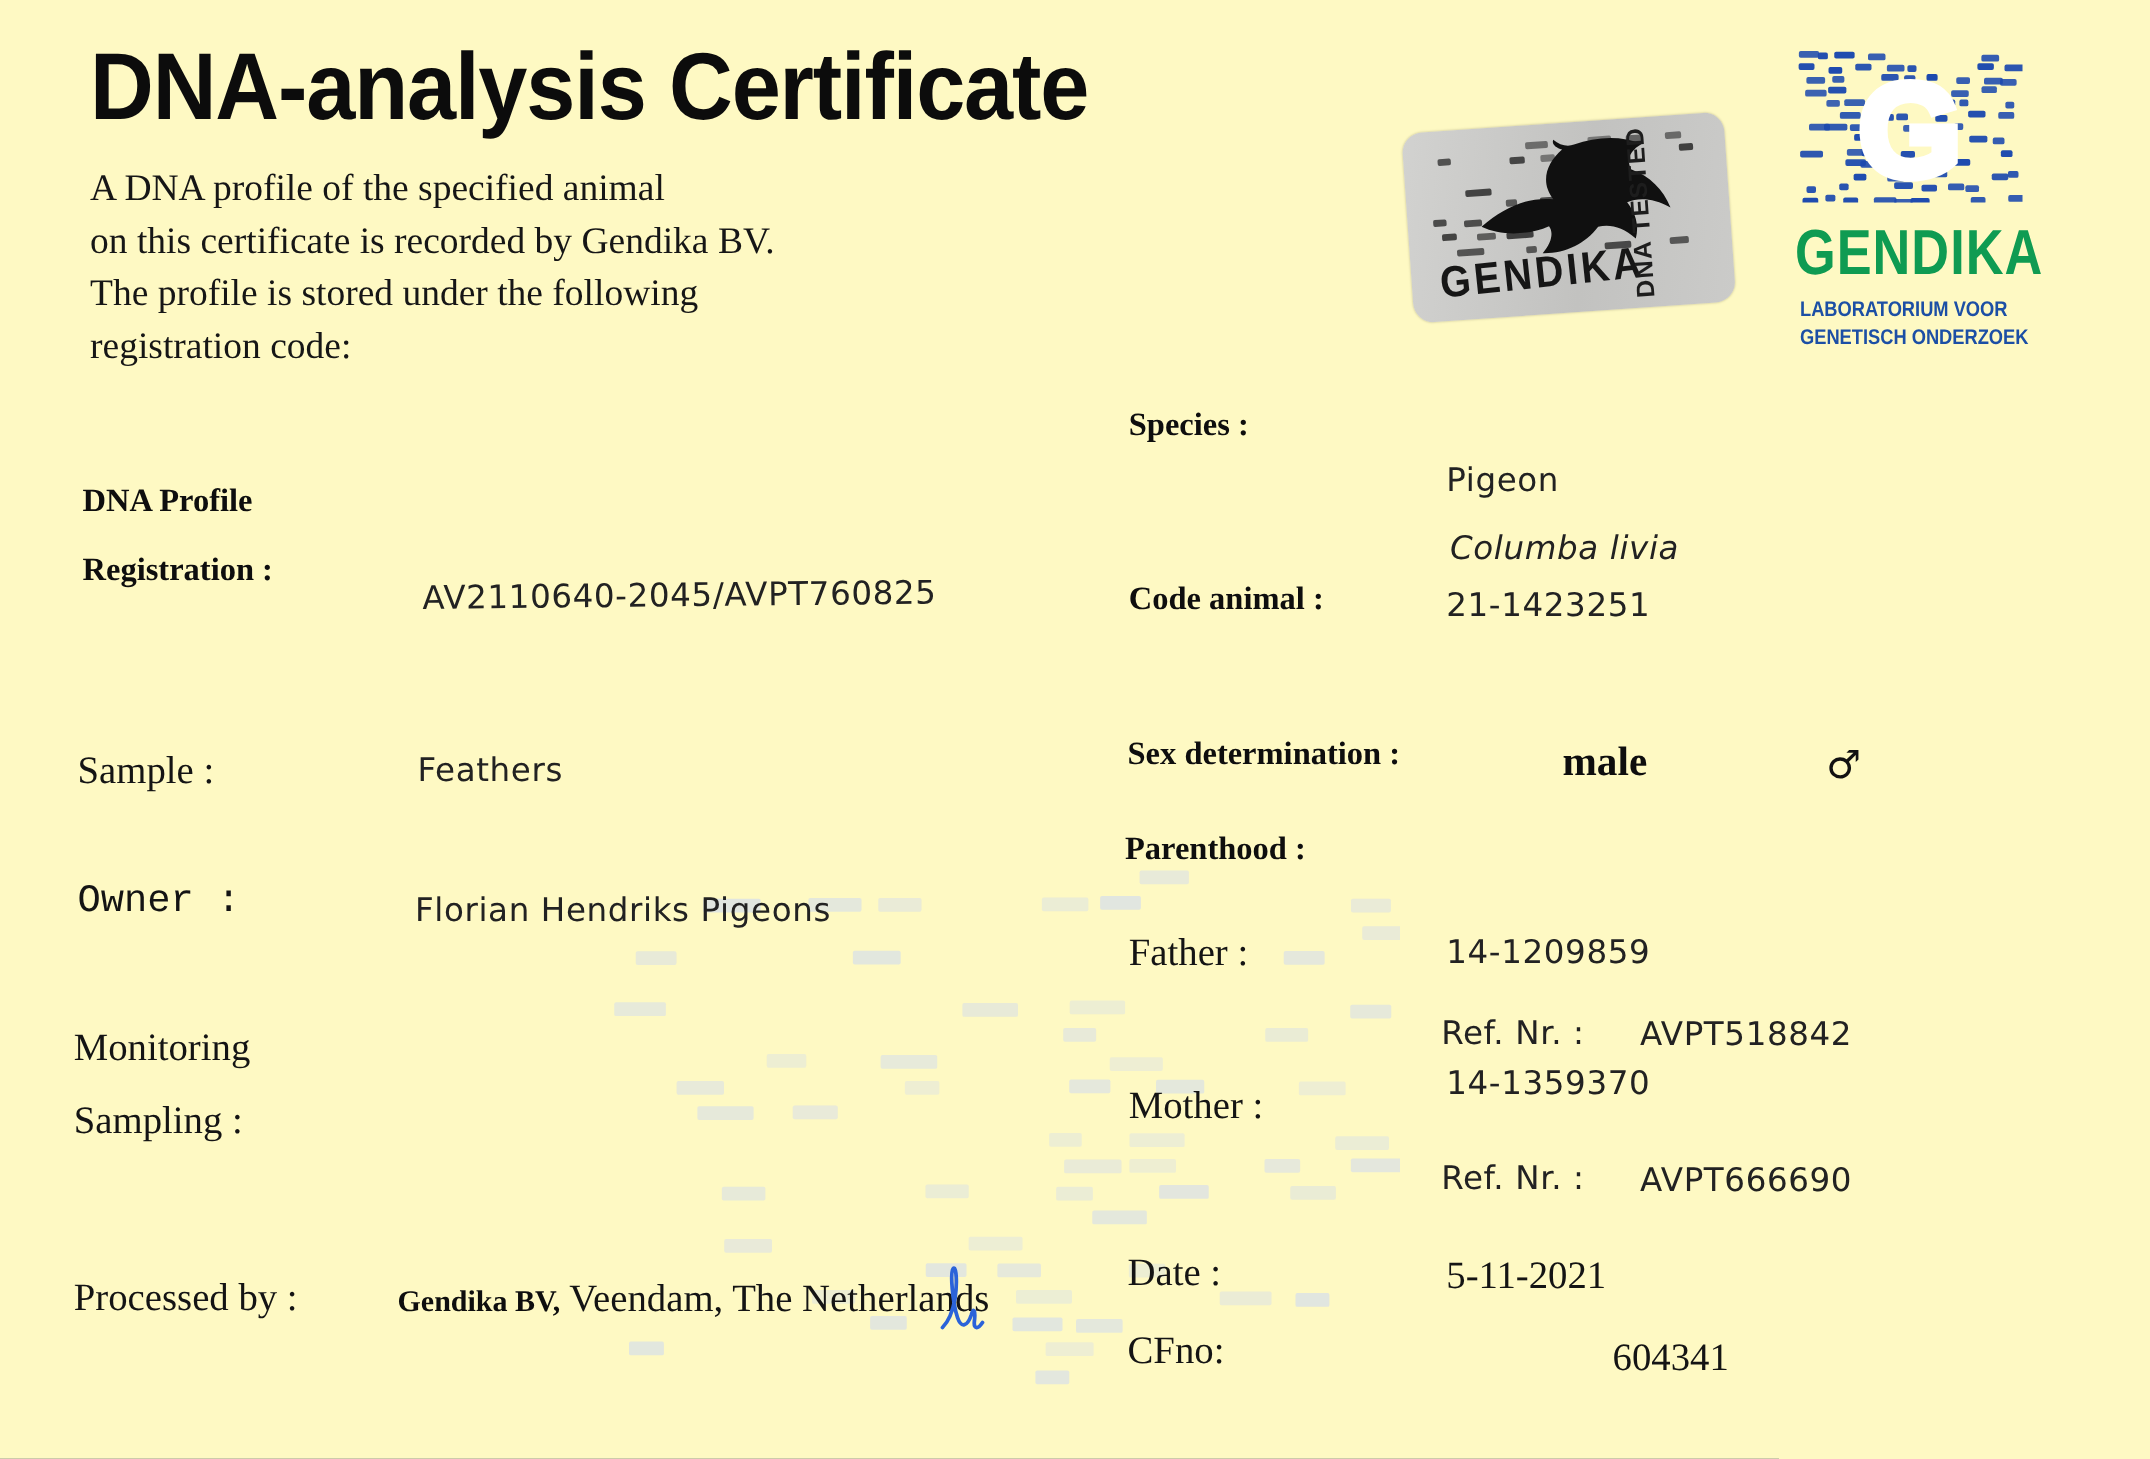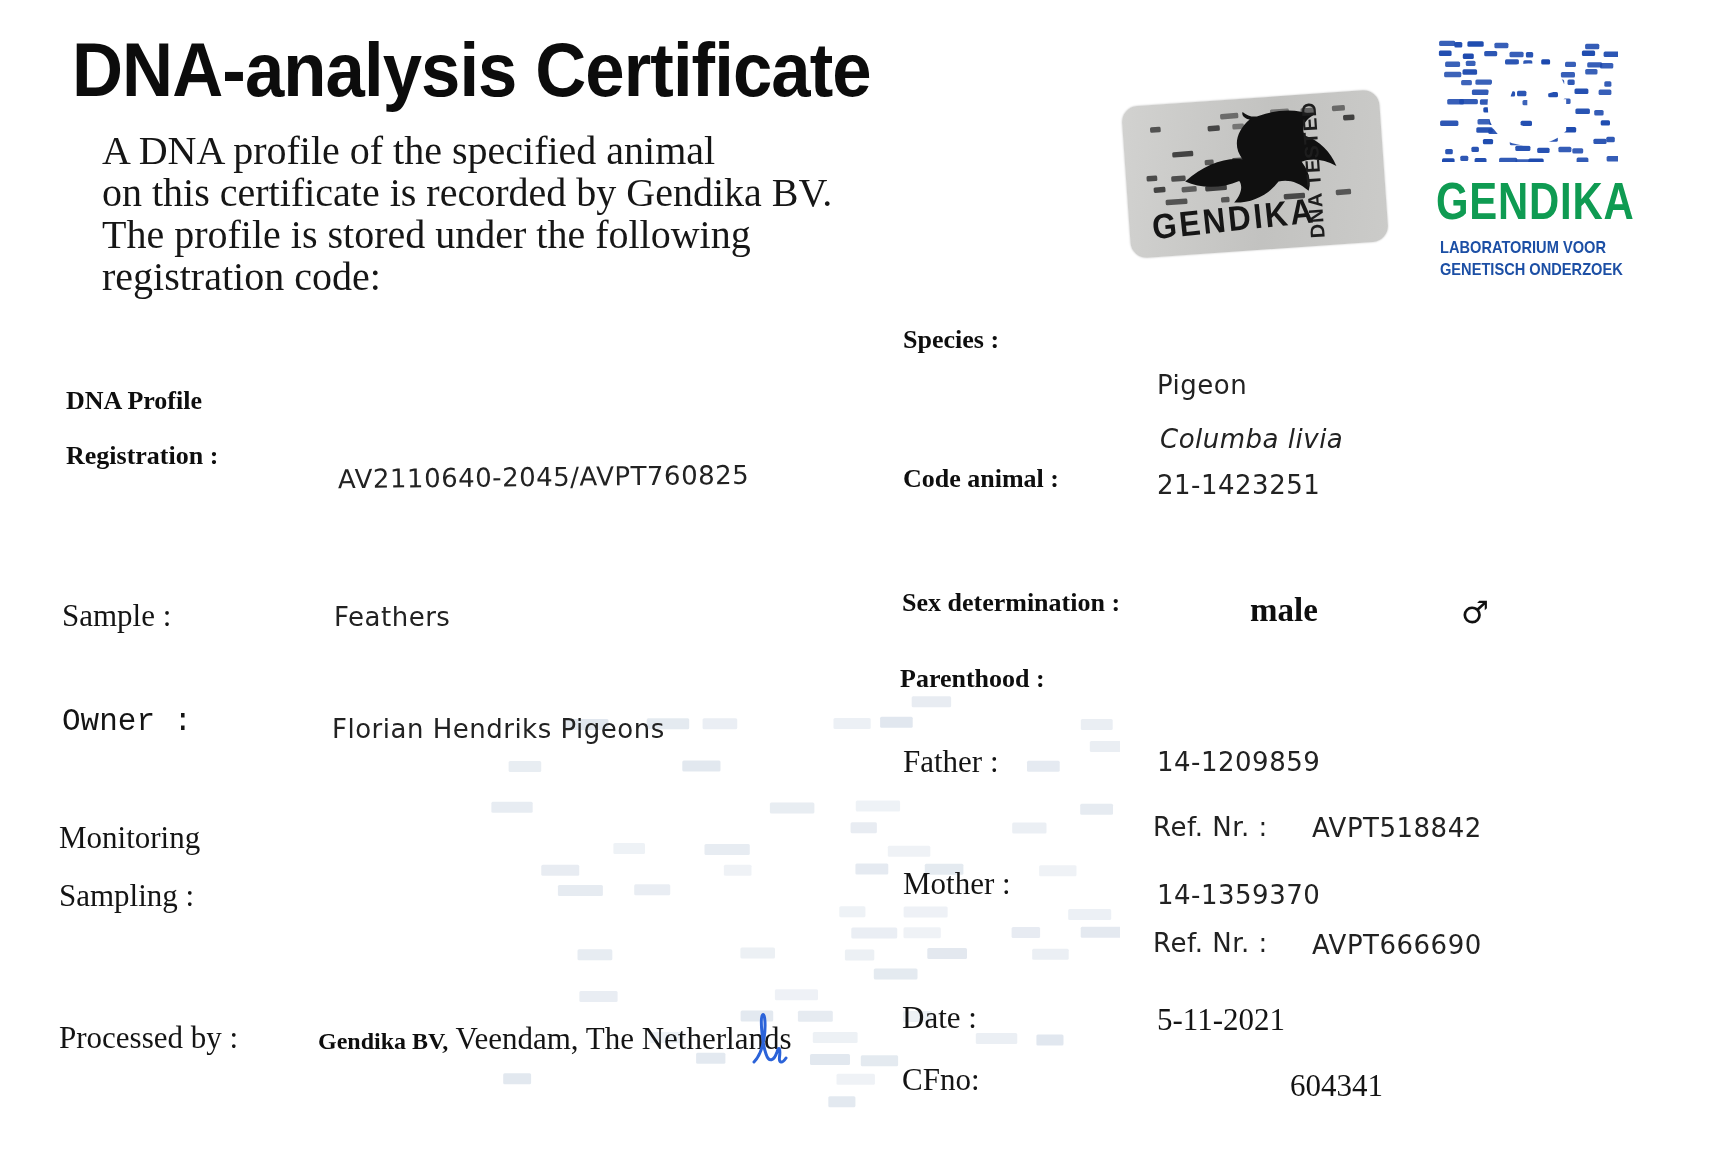--- a/index.html
+++ b/index.html
@@ -1,22 +1,22 @@
 <!DOCTYPE html>
 <html><head>
 <meta charset="utf-8">
 <title>DNA-analysis Certificate</title>
 <style>
   html,body{margin:0;padding:0;background:#888;}
-  #page{position:relative;width:1720px;height:1167px;background:#ffffff;overflow:hidden;
+  #page{position:relative;width:1720px;height:1167px;background:#fef9c3;overflow:hidden;
         font-family:"Liberation Serif",serif;color:#111;}
   .abs{position:absolute;white-space:nowrap;}
   #title{left:72px;top:26px;font-family:"Liberation Sans",sans-serif;font-weight:bold;
          font-size:76px;color:#0c0c0c;transform:scaleX(0.93);transform-origin:0 0;letter-spacing:-1px;}
-  .intro{left:72px;top:130px;font-size:40px;line-height:42px;color:#161616;white-space:nowrap;margin-left:30px;}
+  .intro{left:72px;top:130px;font-size:30px;line-height:42px;color:#161616;white-space:nowrap;}
   .lbl{font-size:31px;color:#141414;}
   .lblb{font-size:26px;font-weight:bold;color:#0e0e0e;}
   .hand{font-family:"DejaVu Sans",sans-serif;font-size:26px;color:#222;letter-spacing:0.5px;}
   .serifval{font-size:31px;color:#141414;}
   .latin{font-style:italic;}
   #watermark{position:absolute;left:480px;top:695px;z-index:0;}
   .txt{z-index:2;}
   
   #logo-gfield{position:absolute;left:1438px;top:40px;z-index:2;}
   #logo-brand{left:1436px;top:172px;font-family:"Liberation Sans",sans-serif;font-weight:bold;
@@ -260,21 +260,21 @@
 
   <div class="abs lblb txt" style="left:900px;top:664px;">Parenthood :</div>
 
   <div class="abs lbl txt" style="left:903px;top:744px;">Father :</div>
   <div class="abs hand txt" style="left:1157px;top:747px;">14-1209859</div>
 
   <div class="abs hand txt" style="left:1153px;top:812px;">Ref. Nr. :</div>
   <div class="abs hand txt" style="left:1312px;top:813px;">AVPT518842</div>
 
   <div class="abs lbl txt" style="left:903px;top:866px;">Mother :</div>
-  <div class="abs hand txt" style="left:1157px;top:880px;">14-1359370</div>
+  <div class="abs hand txt" style="left:1157px;top:852px;">14-1359370</div>
 
   <div class="abs hand txt" style="left:1153px;top:928px;">Ref. Nr. :</div>
   <div class="abs hand txt" style="left:1312px;top:930px;">AVPT666690</div>
 
   <div class="abs lbl txt" style="left:902px;top:1000px;">Date :</div>
   <div class="abs serifval txt" style="left:1157px;top:1002px;">5-11-2021</div>
 
   <div class="abs lbl txt" style="left:902px;top:1062px;">CFno:</div>
   <div class="abs serifval txt" style="left:1290px;top:1068px;">604341</div>
 

